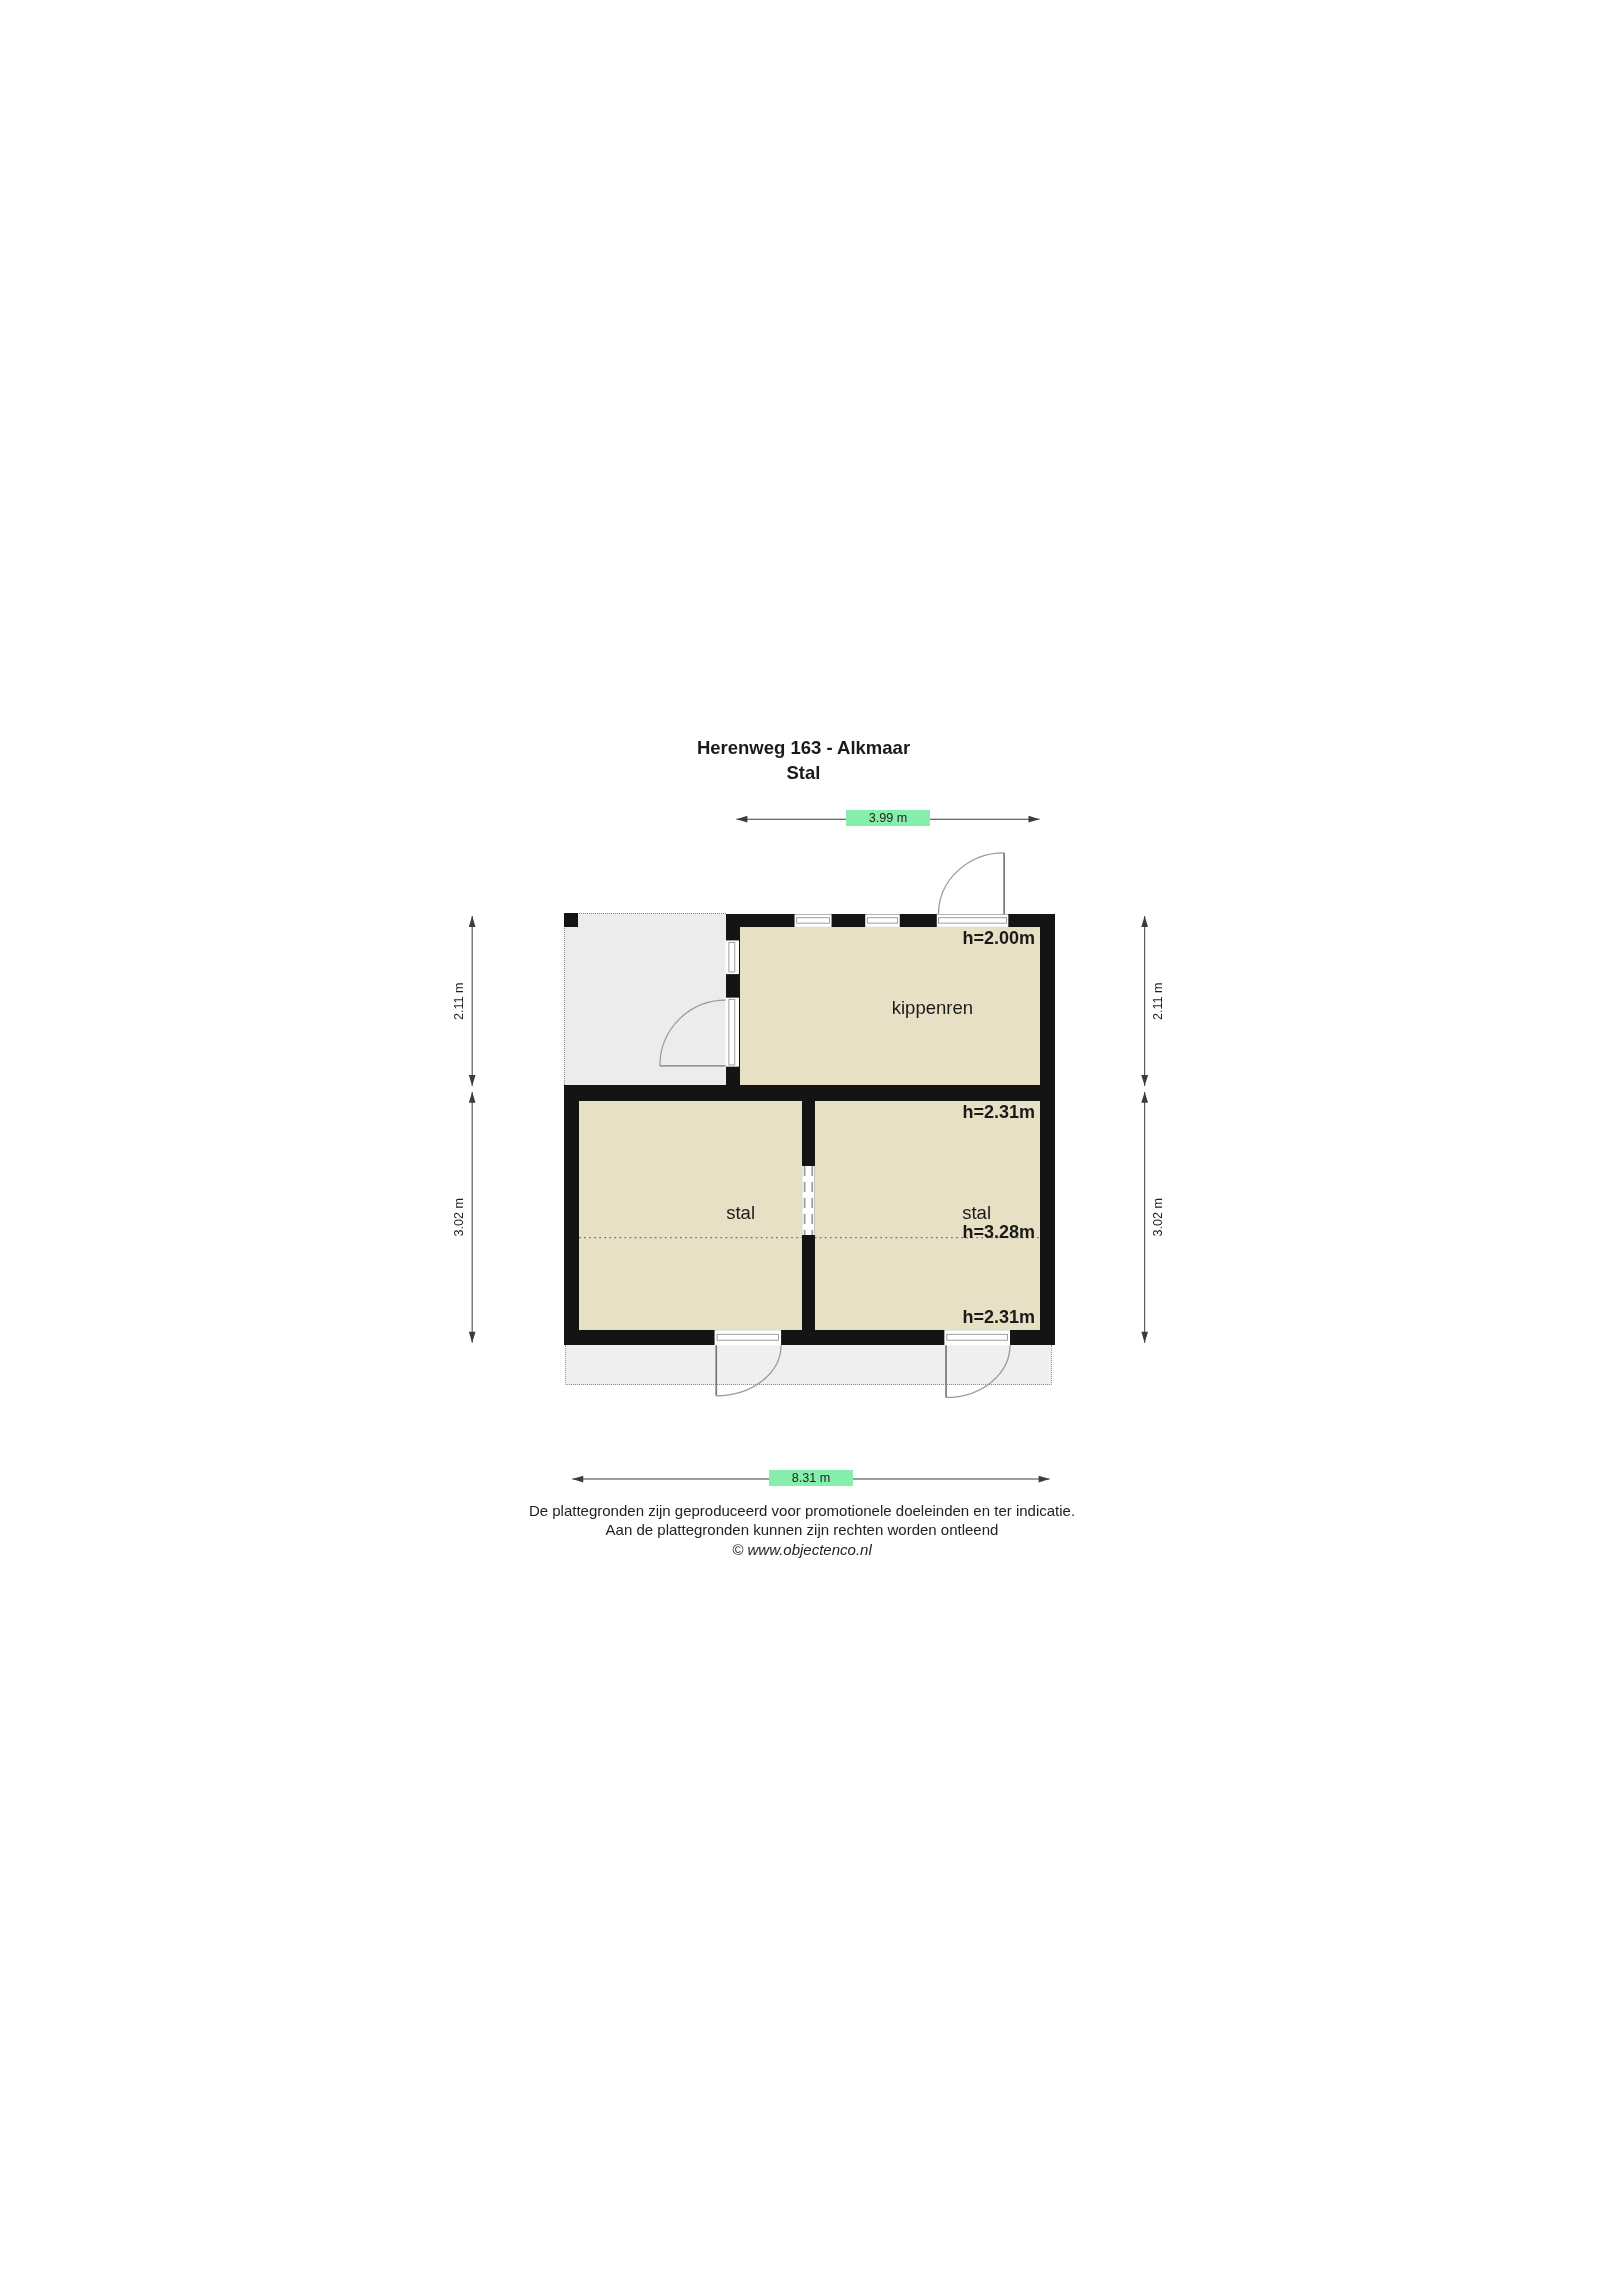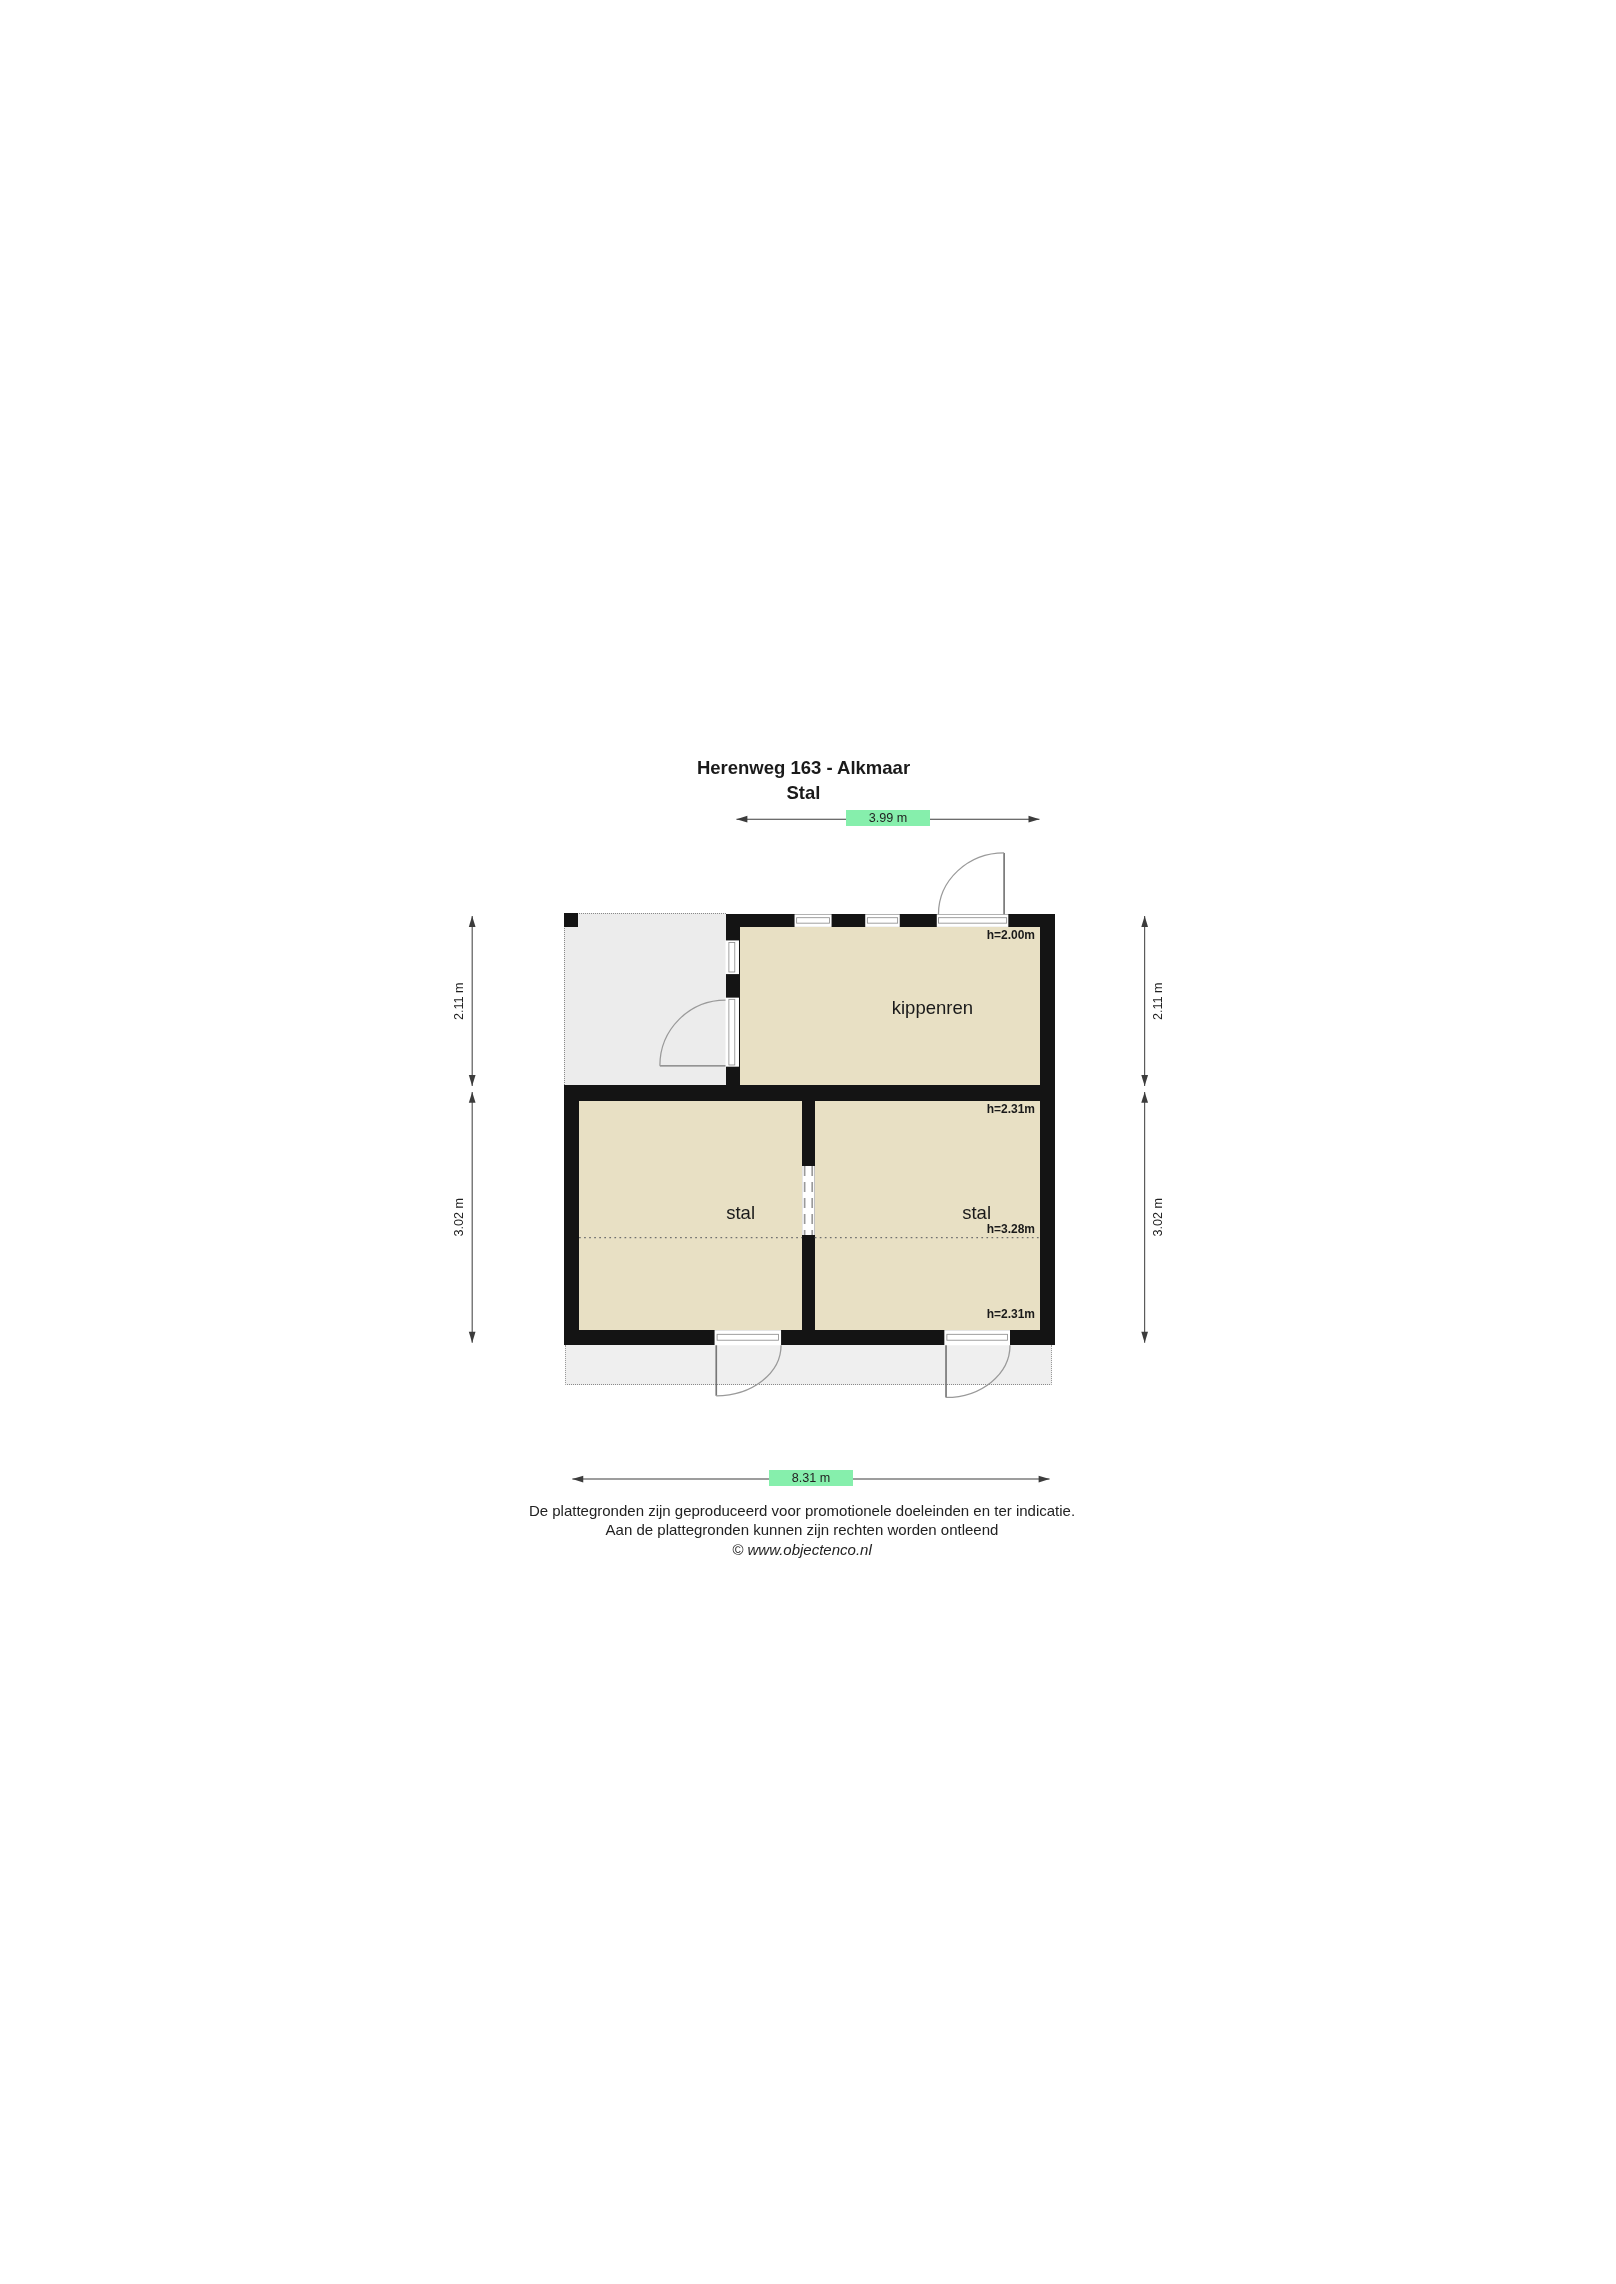--- a/index.html
+++ b/index.html
@@ -2,36 +2,36 @@
 <html style="font-size:13.5px"><head>
 <meta charset="utf-8">
 <style>
   html,body{margin:0;padding:0;}
   body{
     width:1616px;height:2284px;position:relative;background:#ffffff;
     font-family:"Liberation Sans", sans-serif;color:#1a1a1a;
   }
   .abs{position:absolute;}
   
-  .title-line{left:551px;width:505px;text-align:center;font-weight:bold;font-size:18.5px;line-height:23.6px;margin-top:20px;}
+  .title-line{left:551px;width:505px;text-align:center;font-weight:bold;font-size:18.5px;line-height:23.6px;}
   
   .wall{background:#141414;z-index:3;}
   .room-fill{background:#e8e0c4;z-index:1;}
   .open-area{
     background:#ececec;z-index:1;
     border-top:1.7px dotted #8a8a8a;border-left:1.7px dotted #8a8a8a;box-sizing:border-box;
   }
   .apron{
     background:#efefef;z-index:1;box-sizing:border-box;
     border-bottom:1.7px dotted #8a8a8a;border-left:1.7px dotted #9a9a9a;border-right:1.7px dotted #9a9a9a;
   }
   svg.overlay{position:absolute;left:0;top:0;z-index:5;pointer-events:none;}
   
   .room-label{font-size:18.5px;text-align:right;z-index:6;}
-  .h-label{left:867px;width:168px;text-align:right;font-size:12px;font-weight:bold;z-index:6;}
+  .h-label{left:867px;width:168px;text-align:right;font-size:18px;font-weight:bold;z-index:6;}
   .dim-label{font-size:12.6px;color:#222;text-align:center;z-index:6;}
   .dim-h{background:#86efac;width:84px;padding:0.8px 0;}
   .dim-v{width:84px;height:18.5px;line-height:18.5px;transform:rotate(-90deg);}
   .footer-line{left:381px;width:842px;text-align:center;font-size:15px;color:#222;line-height:19.4px;z-index:6;}
 </style>
 </head>
 <body>
 
 <div class="abs title-line" style="top:736px;">Herenweg 163 - Alkmaar</div>
 <div class="abs title-line" style="top:761px;">Stal</div>

